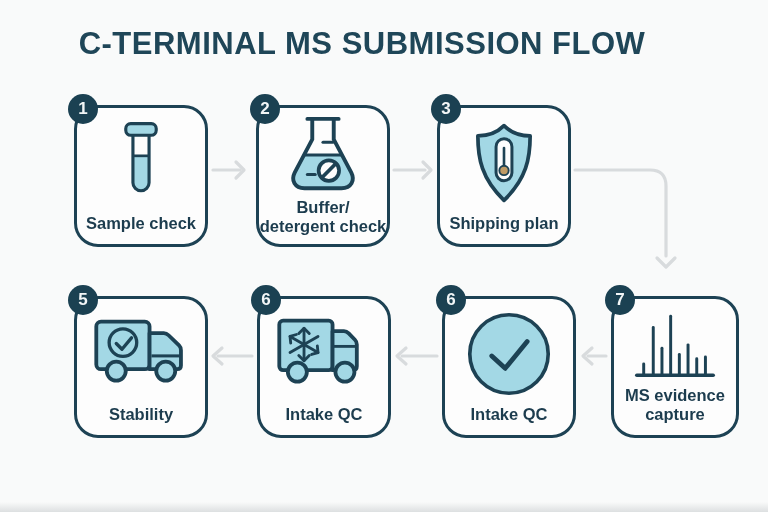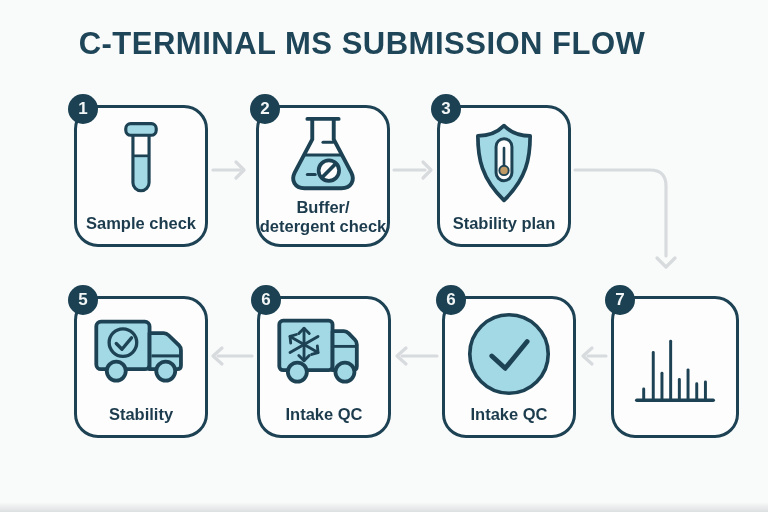--- a/index.html
+++ b/index.html
@@ -124,21 +124,21 @@
     <div class="icon-wrap">
       <svg width="80" height="84" viewBox="0 0 84 90">
         <path d="M42,5 C49,12 59,16 70,16 C70,40 66,62 42,85 C18,62 14,40 14,16 C25,16 35,12 42,5 Z" fill="#a3d8e5" stroke="#1d4254" stroke-width="4" stroke-linejoin="round"></path>
         <g>
           <rect x="33.5" y="19" width="17" height="45" rx="8.5" fill="#fdfdfd" stroke="#1d4254" stroke-width="3.2"></rect>
           <line x1="42" y1="29" x2="42" y2="49" stroke="#1d4254" stroke-width="2.8" stroke-linecap="round"></line>
           <circle cx="42" cy="53" r="5" fill="#bf9a64" stroke="#1d4254" stroke-width="2"></circle>
         </g>
       </svg>
     </div>
-    <div class="label">Stability plan</div>
+    <div class="label">Shipping plan</div>
   </div>
 
   <div class="card c5">
     <div class="badge">5</div>
     <div class="icon-wrap">
       <svg width="100" height="78" viewBox="0 0 104 82">
         <rect x="5" y="7" width="56" height="50" rx="5" fill="#a3d8e5" stroke="#1d4254" stroke-width="4"></rect>
         <path d="M61,19 H76 C78,19 79.5,19.8 81,21.3 L92,32 C93.5,33.5 94,35 94,37 V53 C94,55.5 92.5,57 90,57 H61 Z" fill="#a3d8e5" stroke="#1d4254" stroke-width="4" stroke-linejoin="round"></path>
         <line x1="63" y1="43" x2="94" y2="43" stroke="#1d4254" stroke-width="3.2"></line>
         <g>
@@ -196,16 +196,18 @@
           <line x1="25" y1="82" x2="25" y2="27"></line>
           <line x1="35" y1="82" x2="35" y2="51"></line>
           <line x1="45" y1="82" x2="45" y2="14"></line>
           <line x1="55" y1="82" x2="55" y2="58"></line>
           <line x1="65" y1="82" x2="65" y2="47"></line>
           <line x1="75" y1="82" x2="75" y2="63"></line>
           <line x1="85" y1="82" x2="85" y2="61"></line>
         </g>
       </svg>
     </div>
+    <div class="label">MS evidence
+capture</div>
   </div>
 
   <div class="bottom-shade"></div>
 </div>
 
 </body></html>

